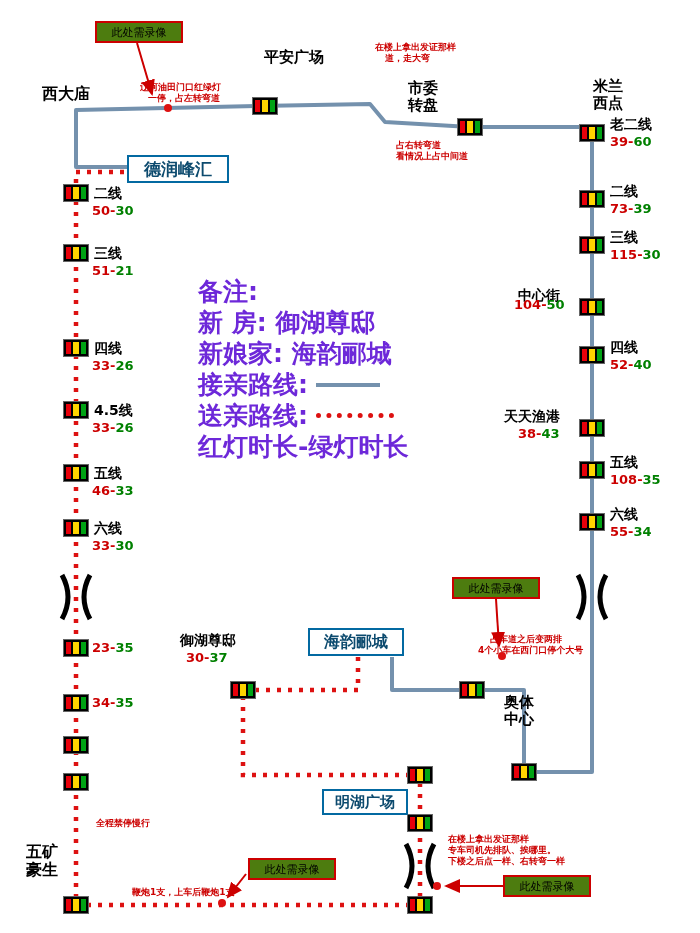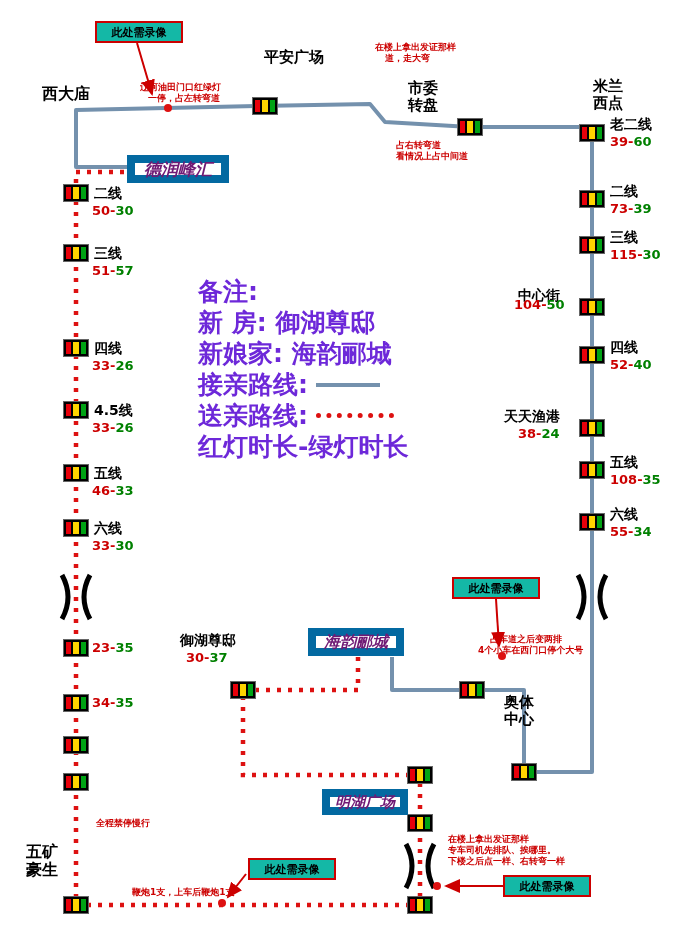--- a/index.html
+++ b/index.html
@@ -10,24 +10,24 @@
   .tl{position:absolute;z-index:2;width:26px;height:18px;margin-left:-13px;margin-top:-9px;
       background:#000;border:1px solid #666;padding:2px;display:flex;gap:2px;box-sizing:border-box;}
   .tl i{flex:1;display:block;}
   .tl i.r{background:#e8000a;}
   .tl i.y{background:#ffd400;}
   .tl i.g{background:#00a314;}
   
   .lbl{position:absolute;z-index:3;font-weight:bold;color:#000000;white-space:nowrap;}
   .lbl div{line-height:1.15;}
   
-  .box-label{position:absolute;z-index:3;border:8px solid #0369a1;background:#fff;font-weight:bold;color:#701a75;
-             display:flex;align-items:center;justify-content:center;white-space:nowrap;box-sizing:border-box;font-style:italic;}
-  
-  .callout{position:absolute;z-index:4;border:2px solid #cc0000;background:#14b8a6;color:#000;font-weight:bold;
+  .box-label{position:absolute;z-index:3;border:2px solid #0369a1;background:#fff;font-weight:bold;color:#0c4a6e;
+             display:flex;align-items:center;justify-content:center;white-space:nowrap;box-sizing:border-box;}
+  
+  .callout{position:absolute;z-index:4;border:2px solid #cc0000;background:#4d7c0f;color:#000;font-weight:normal;
            font-size:11px;display:flex;align-items:center;justify-content:center;white-space:nowrap;box-sizing:border-box;}
   
   .ann{position:absolute;z-index:3;color:#cc0000;font-weight:bold;font-size:9px;line-height:11px;white-space:nowrap;}
   
   .sname{position:absolute;z-index:3;font-weight:bold;font-size:14px;color:#000;white-space:nowrap;}
   .stime{position:absolute;z-index:3;font-weight:bold;font-size:13px;white-space:nowrap;}
   .stime .tr{color:#cc0000;}
   .stime .tg{color:#008000;}
   
   .legend{position:absolute;left:198px;top:276px;z-index:3;color:#6d28d9;font-weight:bold;font-size:25px;}
@@ -243,21 +243,21 @@
     <div class="row">
       <span>送亲路线:</span>
       <span class="sample-red"></span>
     </div>
     <div class="row">红灯时长-绿灯时长</div>
   </div>
 
   <div class="sname" style="left:94px;top:185px">二线</div>
   <div class="stime" style="left:92px;top:203px"><span class="tr">50-</span><span class="tg">30</span></div>
   <div class="sname" style="left:94px;top:245px">三线</div>
-  <div class="stime" style="left:92px;top:263px"><span class="tr">51-</span><span class="tg">57</span></div>
+  <div class="stime" style="left:92px;top:263px"><span class="tr">51-</span><span class="tg">21</span></div>
   <div class="sname" style="left:94px;top:340px">四线</div>
   <div class="stime" style="left:92px;top:358px"><span class="tr">33-</span><span class="tg">26</span></div>
   <div class="sname" style="left:94px;top:402px">4.5线</div>
   <div class="stime" style="left:92px;top:420px"><span class="tr">33-</span><span class="tg">26</span></div>
   <div class="sname" style="left:94px;top:465px">五线</div>
   <div class="stime" style="left:92px;top:483px"><span class="tr">46-</span><span class="tg">33</span></div>
   <div class="sname" style="left:94px;top:520px">六线</div>
   <div class="stime" style="left:92px;top:538px"><span class="tr">33-</span><span class="tg">30</span></div>
   <div class="stime" style="left:92px;top:640px"><span class="tr">23-</span><span class="tg">35</span></div>
   <div class="stime" style="left:92px;top:695px"><span class="tr">34-</span><span class="tg">35</span></div>
@@ -266,21 +266,21 @@
   <div class="stime" style="left:610px;top:134px"><span class="tr">39-</span><span class="tg">60</span></div>
   <div class="sname" style="left:610px;top:183px">二线</div>
   <div class="stime" style="left:610px;top:201px"><span class="tr">73-</span><span class="tg">39</span></div>
   <div class="sname" style="left:610px;top:229px">三线</div>
   <div class="stime" style="left:610px;top:247px"><span class="tr">115-</span><span class="tg">30</span></div>
   <div class="sname" style="left:518px;top:287px">中心街</div>
   <div class="stime" style="left:514px;top:297px"><span class="tr">104-</span><span class="tg">50</span></div>
   <div class="sname" style="left:610px;top:339px">四线</div>
   <div class="stime" style="left:610px;top:357px"><span class="tr">52-</span><span class="tg">40</span></div>
   <div class="sname" style="left:504px;top:408px">天天渔港</div>
-  <div class="stime" style="left:518px;top:426px"><span class="tr">38-</span><span class="tg">24</span></div>
+  <div class="stime" style="left:518px;top:426px"><span class="tr">38-</span><span class="tg">43</span></div>
   <div class="sname" style="left:610px;top:454px">五线</div>
   <div class="stime" style="left:610px;top:472px"><span class="tr">108-</span><span class="tg">35</span></div>
   <div class="sname" style="left:610px;top:506px">六线</div>
   <div class="stime" style="left:610px;top:524px"><span class="tr">55-</span><span class="tg">34</span></div>
 
   <div class="callout" style="left:95px;top:21px;width:88px;height:22px">此处需录像</div>
   <div class="callout" style="left:452px;top:577px;width:88px;height:22px">此处需录像</div>
   <div class="callout" style="left:248px;top:858px;width:88px;height:22px">此处需录像</div>
   <div class="callout" style="left:503px;top:875px;width:88px;height:22px">此处需录像</div>
 

